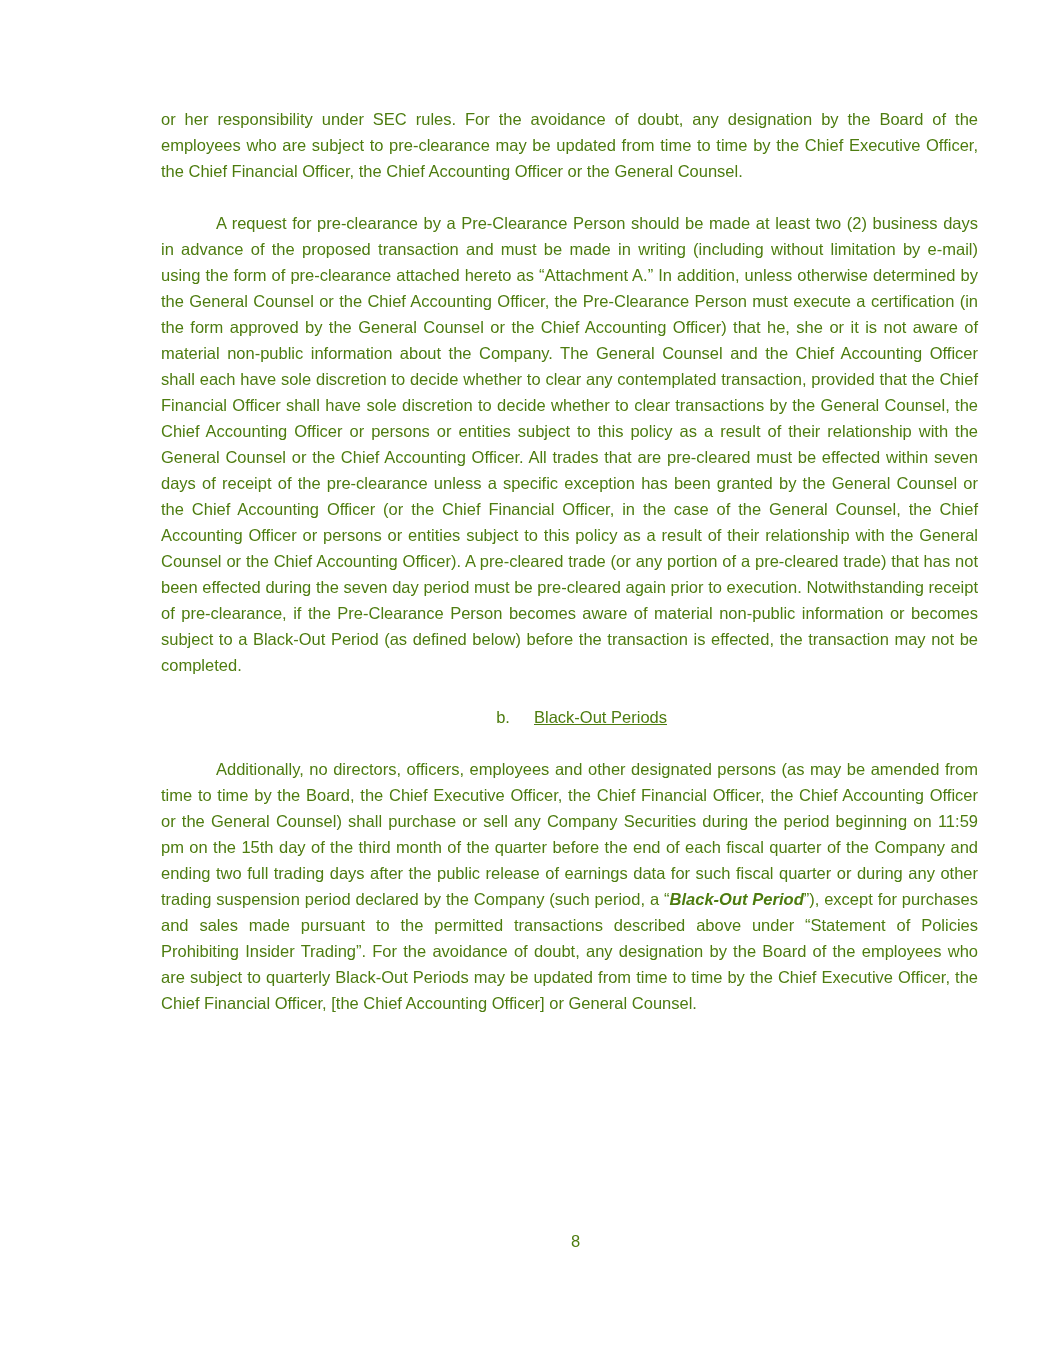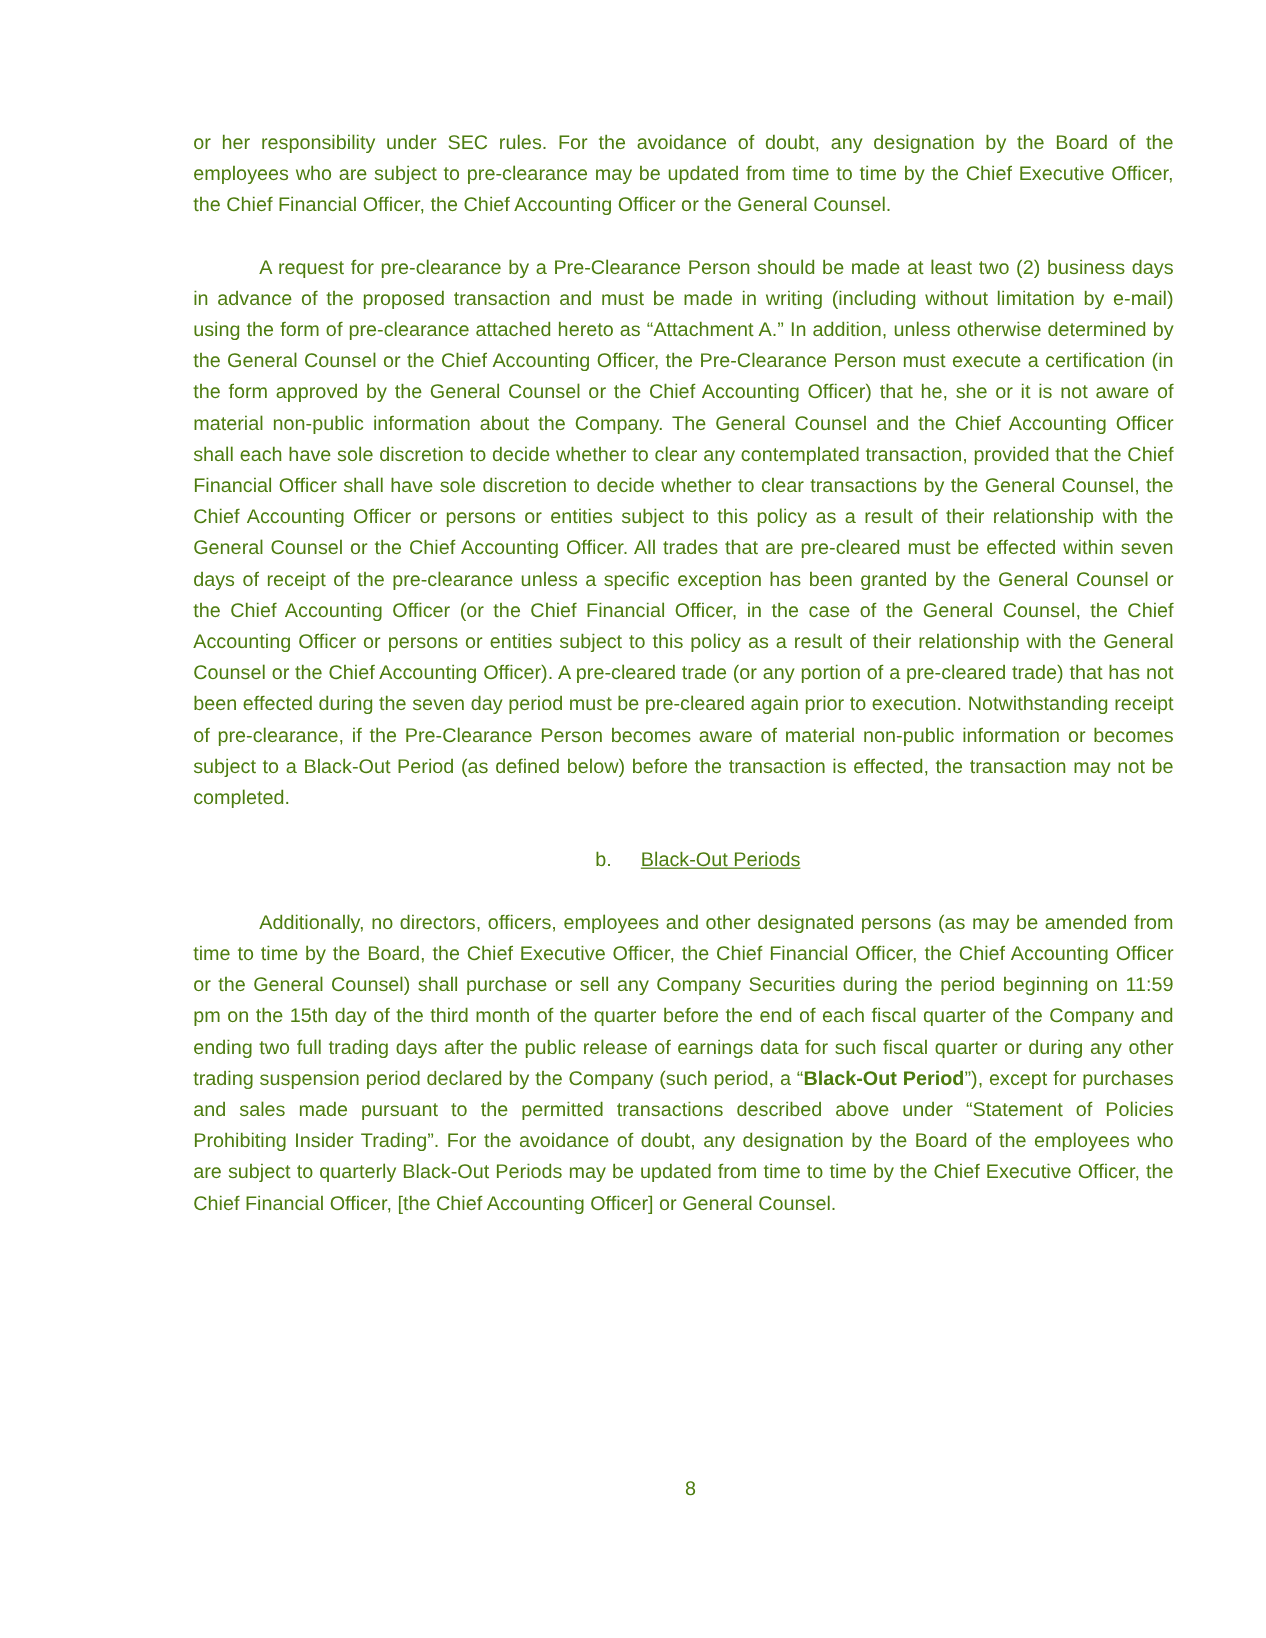--- a/index.html
+++ b/index.html
@@ -34,20 +34,21 @@
   }
   .h-label {
     display: inline-block;
     width: 62px;
   }
   .h-title {
     text-decoration: underline;
   }
   .term {
     font-weight: bold;
+    font-style: italic;
   }
   .page-number {
     position: absolute;
     left: 0;
     right: 0;
     top: 1228px;
     text-align: center;
   }
 </style>
 </head>

